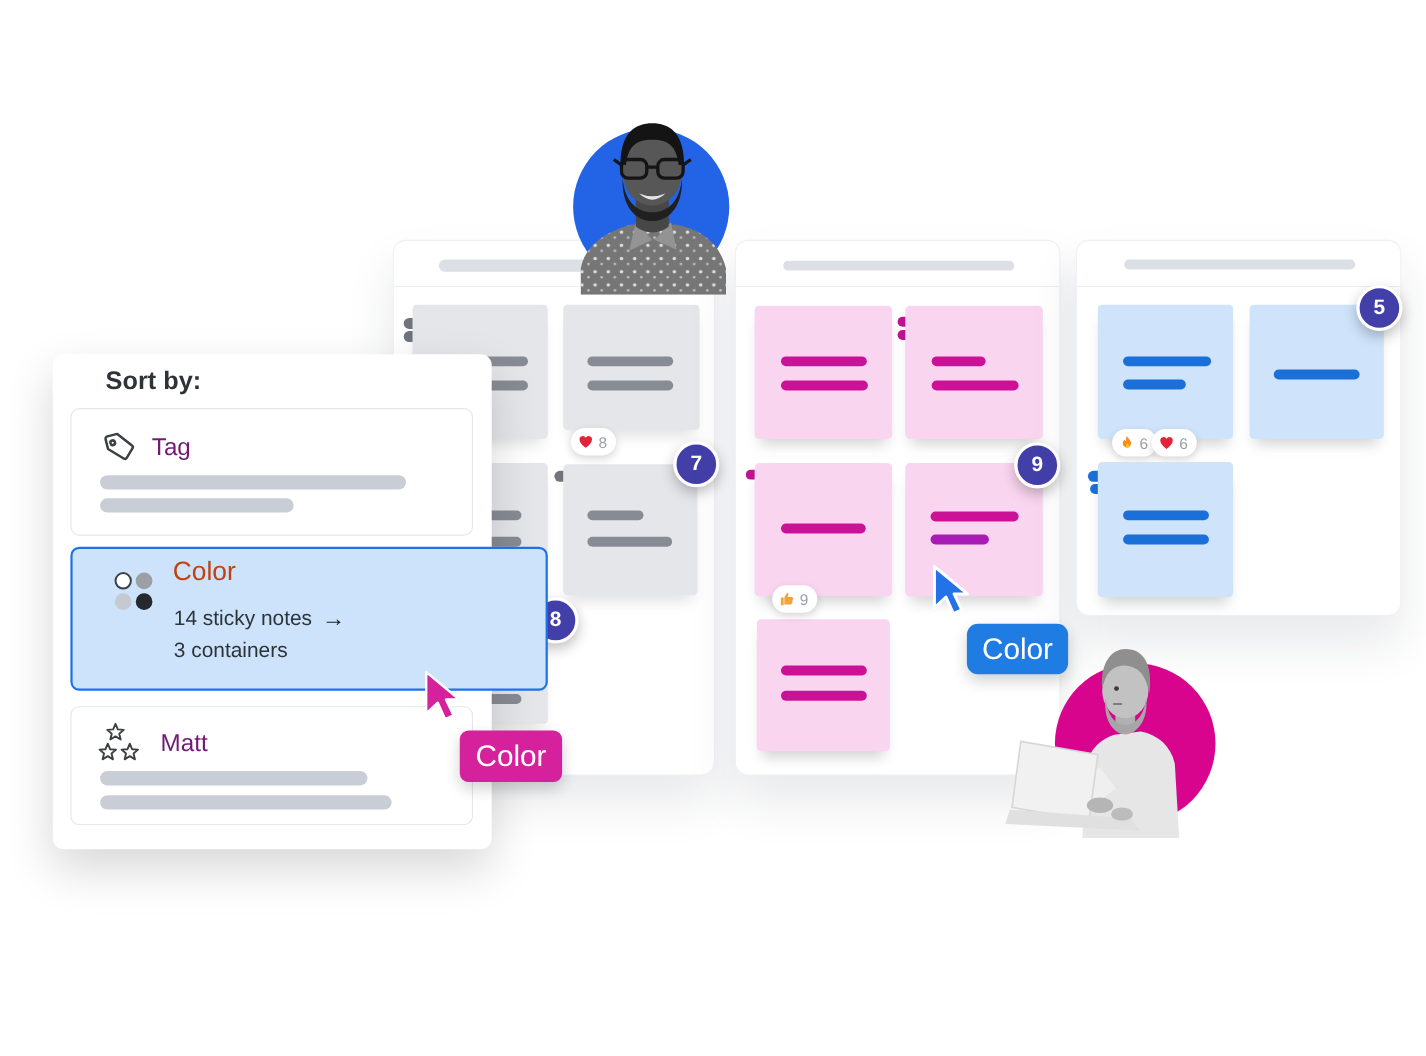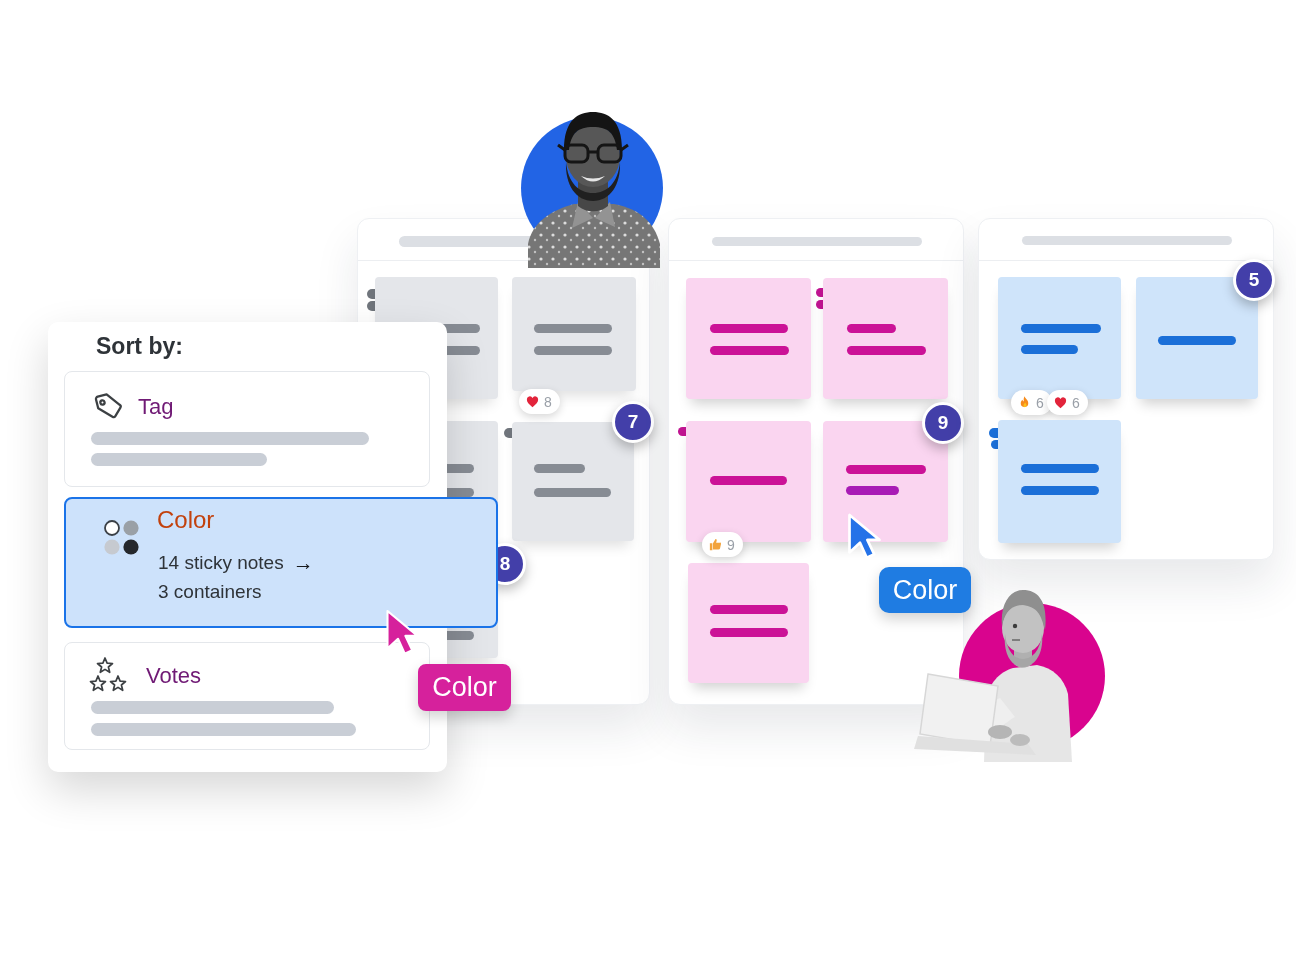--- a/index.html
+++ b/index.html
@@ -223,21 +223,21 @@
     </div>
 
     <div class="sort-card" style="left:16px; top:320px; width:366px; height:108px;">
       <svg style="position:absolute; left:24px; top:12px;" width="44" height="44" viewBox="0 0 44 44">
         <g fill="none" stroke="#3c4043" stroke-width="1.7" stroke-linejoin="round">
           <path d="M16 3 L18.1 8.1 L23.5 8.5 L19.4 12 L20.7 17.3 L16 14.4 L11.3 17.3 L12.6 12 L8.5 8.5 L13.9 8.1 Z"></path>
           <path d="M9 21 L11.1 26.1 L16.5 26.5 L12.4 30 L13.7 35.3 L9 32.4 L4.3 35.3 L5.6 30 L1.5 26.5 L6.9 26.1 Z"></path>
           <path d="M29 21 L31.1 26.1 L36.5 26.5 L32.4 30 L33.7 35.3 L29 32.4 L24.3 35.3 L25.6 30 L21.5 26.5 L26.9 26.1 Z"></path>
         </g>
       </svg>
-      <span class="opt-label" style="position:absolute; left:81px; top:20px;">Votes</span>
+      <span class="opt-label" style="position:absolute; left:81px; top:20px;">Matt</span>
       <div class="bar" style="left:26px; top:58px; width:243px;"></div>
       <div class="bar" style="left:26px; top:80px; width:265px;"></div>
     </div>
   </div>
 
   <div class="avatar" style="left:502px; top:76px; width:182px; height:192px;">
     <svg width="182" height="192" viewBox="0 0 182 192">
       <defs>
         <pattern id="shirtdots" width="12" height="12" patternUnits="userSpaceOnUse">
           <circle cx="3" cy="3" r="1.6" fill="#ffffff" opacity=".75"></circle>

